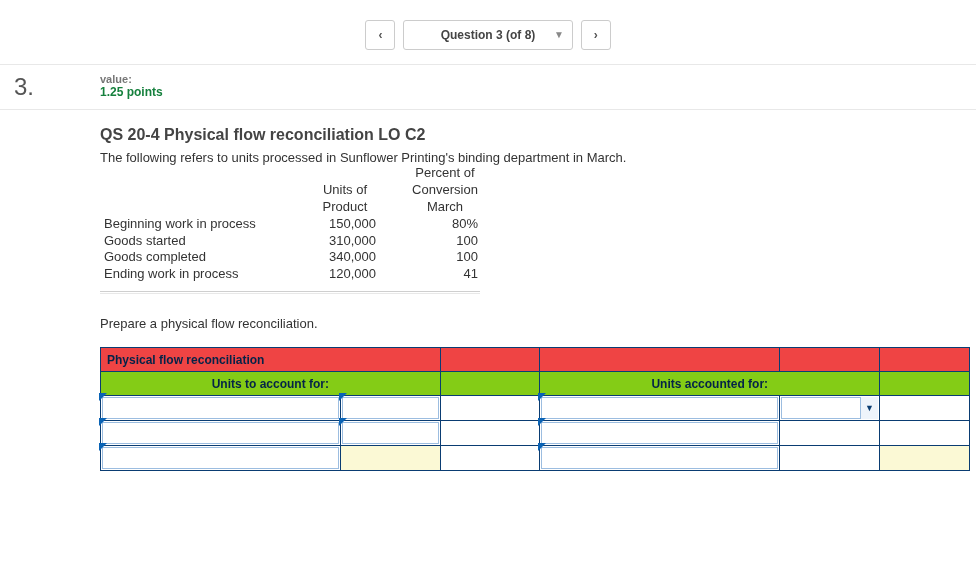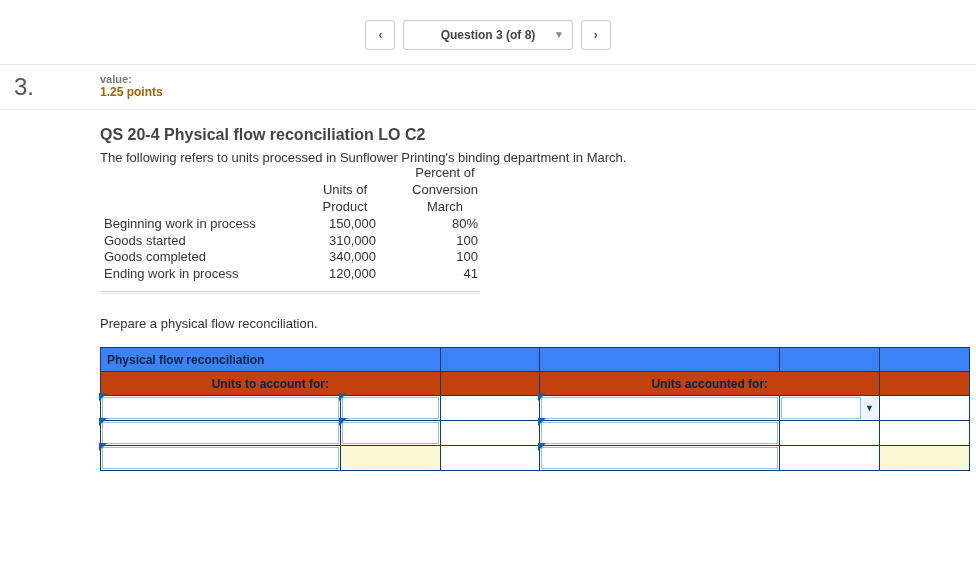--- a/index.html
+++ b/index.html
@@ -15,41 +15,41 @@
     padding:0 10px; line-height:28px; margin:0 2px; color:#555; cursor:pointer;
     background:#fff; font-size:12px;
   }
   .nav-arrow { width:30px; padding:0; text-align:center; font-weight:bold; }
   .nav-question { width:170px; font-weight:bold; font-size:12px; color:#444; position:relative; text-align:center;}
   .nav-caret { position:absolute; right:8px; top:0; color:#888; font-size:10px;}
   .q-header { border-top:1px solid #e8e8e8; border-bottom:1px solid #e8e8e8; padding:8px 0 8px 0; margin-bottom:16px;}
   .q-row { display:flex; align-items:flex-start; }
   .q-num { width:100px; font-size:24px; color:#555; padding-left:14px;}
   .q-meta .label { font-size:11px; color:#777;font-weight:bold;}
-  .q-meta .points { font-size:12px; font-weight:bold; color:#a16207;}
+  .q-meta .points { font-size:12px; font-weight:bold; color:#15803d;}
   .content { padding-left:100px; padding-right:40px; }
   .title { font-size:16px; font-weight:bold; color:#444; margin-bottom:6px;}
   .intro { font-size:13px; color:#333; }
   .data-tbl { border-collapse:collapse; font-size:13px; margin-bottom:8px;}
   .data-tbl td { padding:0 14px; line-height:1.3; }
   .data-tbl .hdr td { text-align:center; }
   .data-tbl .row td.lbl { text-align:left; padding-left:4px; width:200px;margin-top:31px;}
   .data-tbl .row td.num { text-align:right; width:90px;}
   .data-tbl .row td.pct { text-align:right; width:110px; padding-right:22px;}
   .hr-under { width:380px; height:3px; margin:2px 0 22px 0; position:relative;}
   .hr-under::before { content:""; position:absolute; left:0; right:0; top:0; height:1px; background:#cfcfcf;}
   .hr-under::after  { content:""; position:absolute; left:0; right:0; top:2px; height:1px; background:#e8e8e8;}
   .prepare { font-size:13px; margin-bottom:16px;}
   .recon {
     width:870px; border:1px solid #0a3c72; border-collapse:collapse; font-size:12px;
   }
   .recon td { border:1px solid #0a3c72; height:24px; padding:3px 6px;}
-  .recon .toprow td { background:#3b82f6; color:#042348; font-weight:bold;}
+  .recon .toprow td { background:#ef4444; color:#042348; font-weight:bold;}
   .recon .titlecell { text-align:left; }
-  .recon .secondrow td { background:#c2410c; color:#042348; font-weight:bold; text-align:center;}
+  .recon .secondrow td { background:#84cc16; color:#042348; font-weight:bold; text-align:center;}
   .recon .light { background:#fff; }
   .recon .yellow { background:#fbf9d5; }
   .recon td.input-cell { padding:1px; }
   .cell-wrap { position:relative; height:22px;}
   .cell-wrap input {
     width:100%; height:100%; border:1px solid #9cbde0; padding:2px 4px; font-size:12px;
   }
   .cell-wrap .mark {
     position:absolute; left:-3px; top:-4px; width:0; height:0;
     border-left:8px solid #0a63b5; border-bottom:8px solid transparent;

